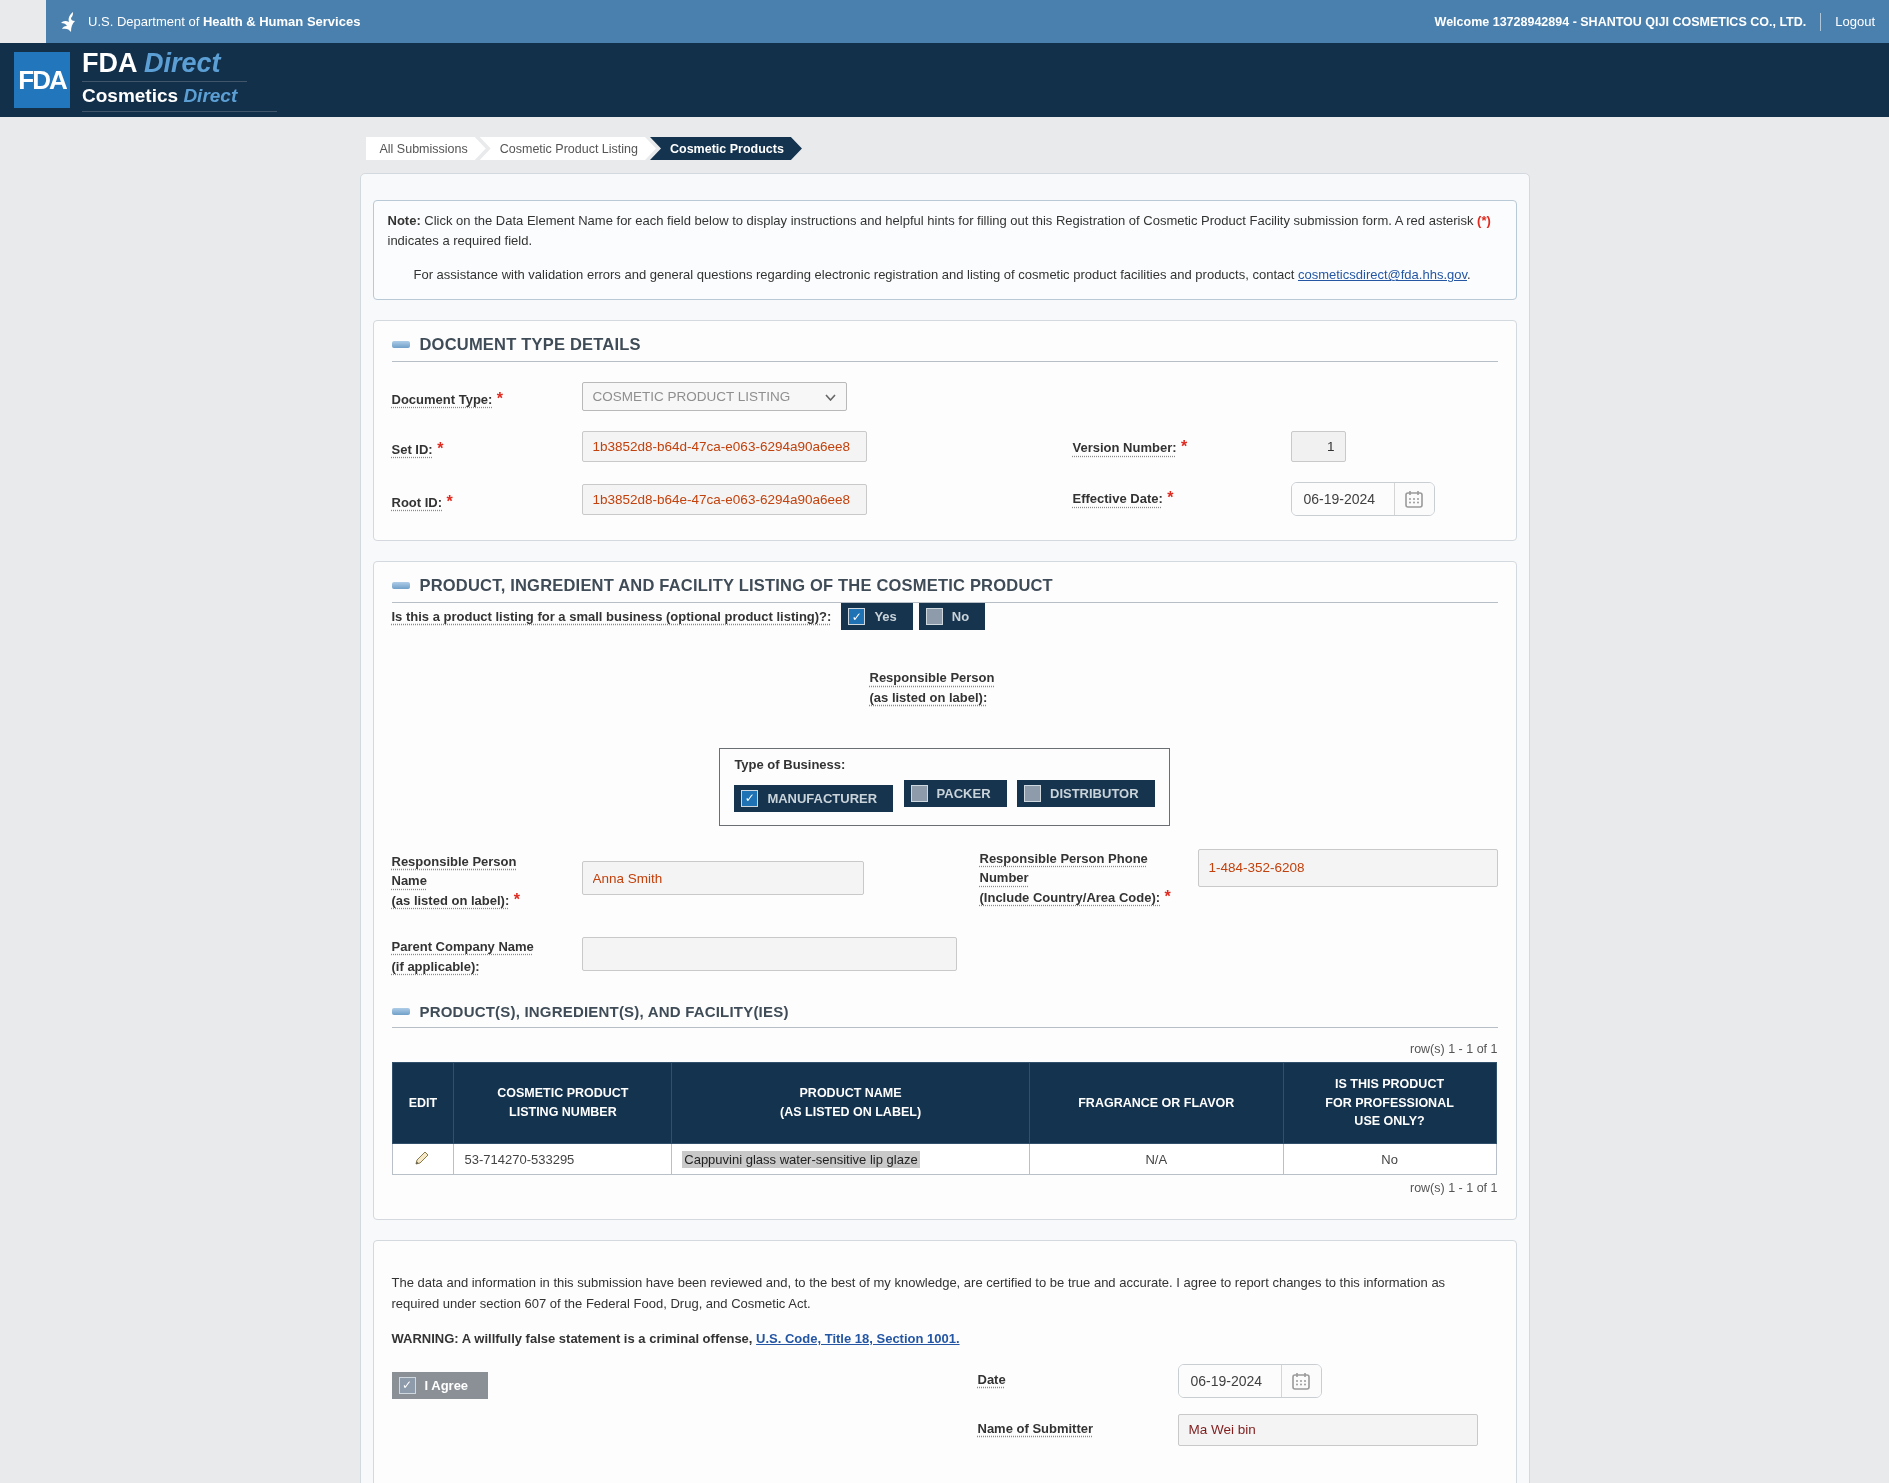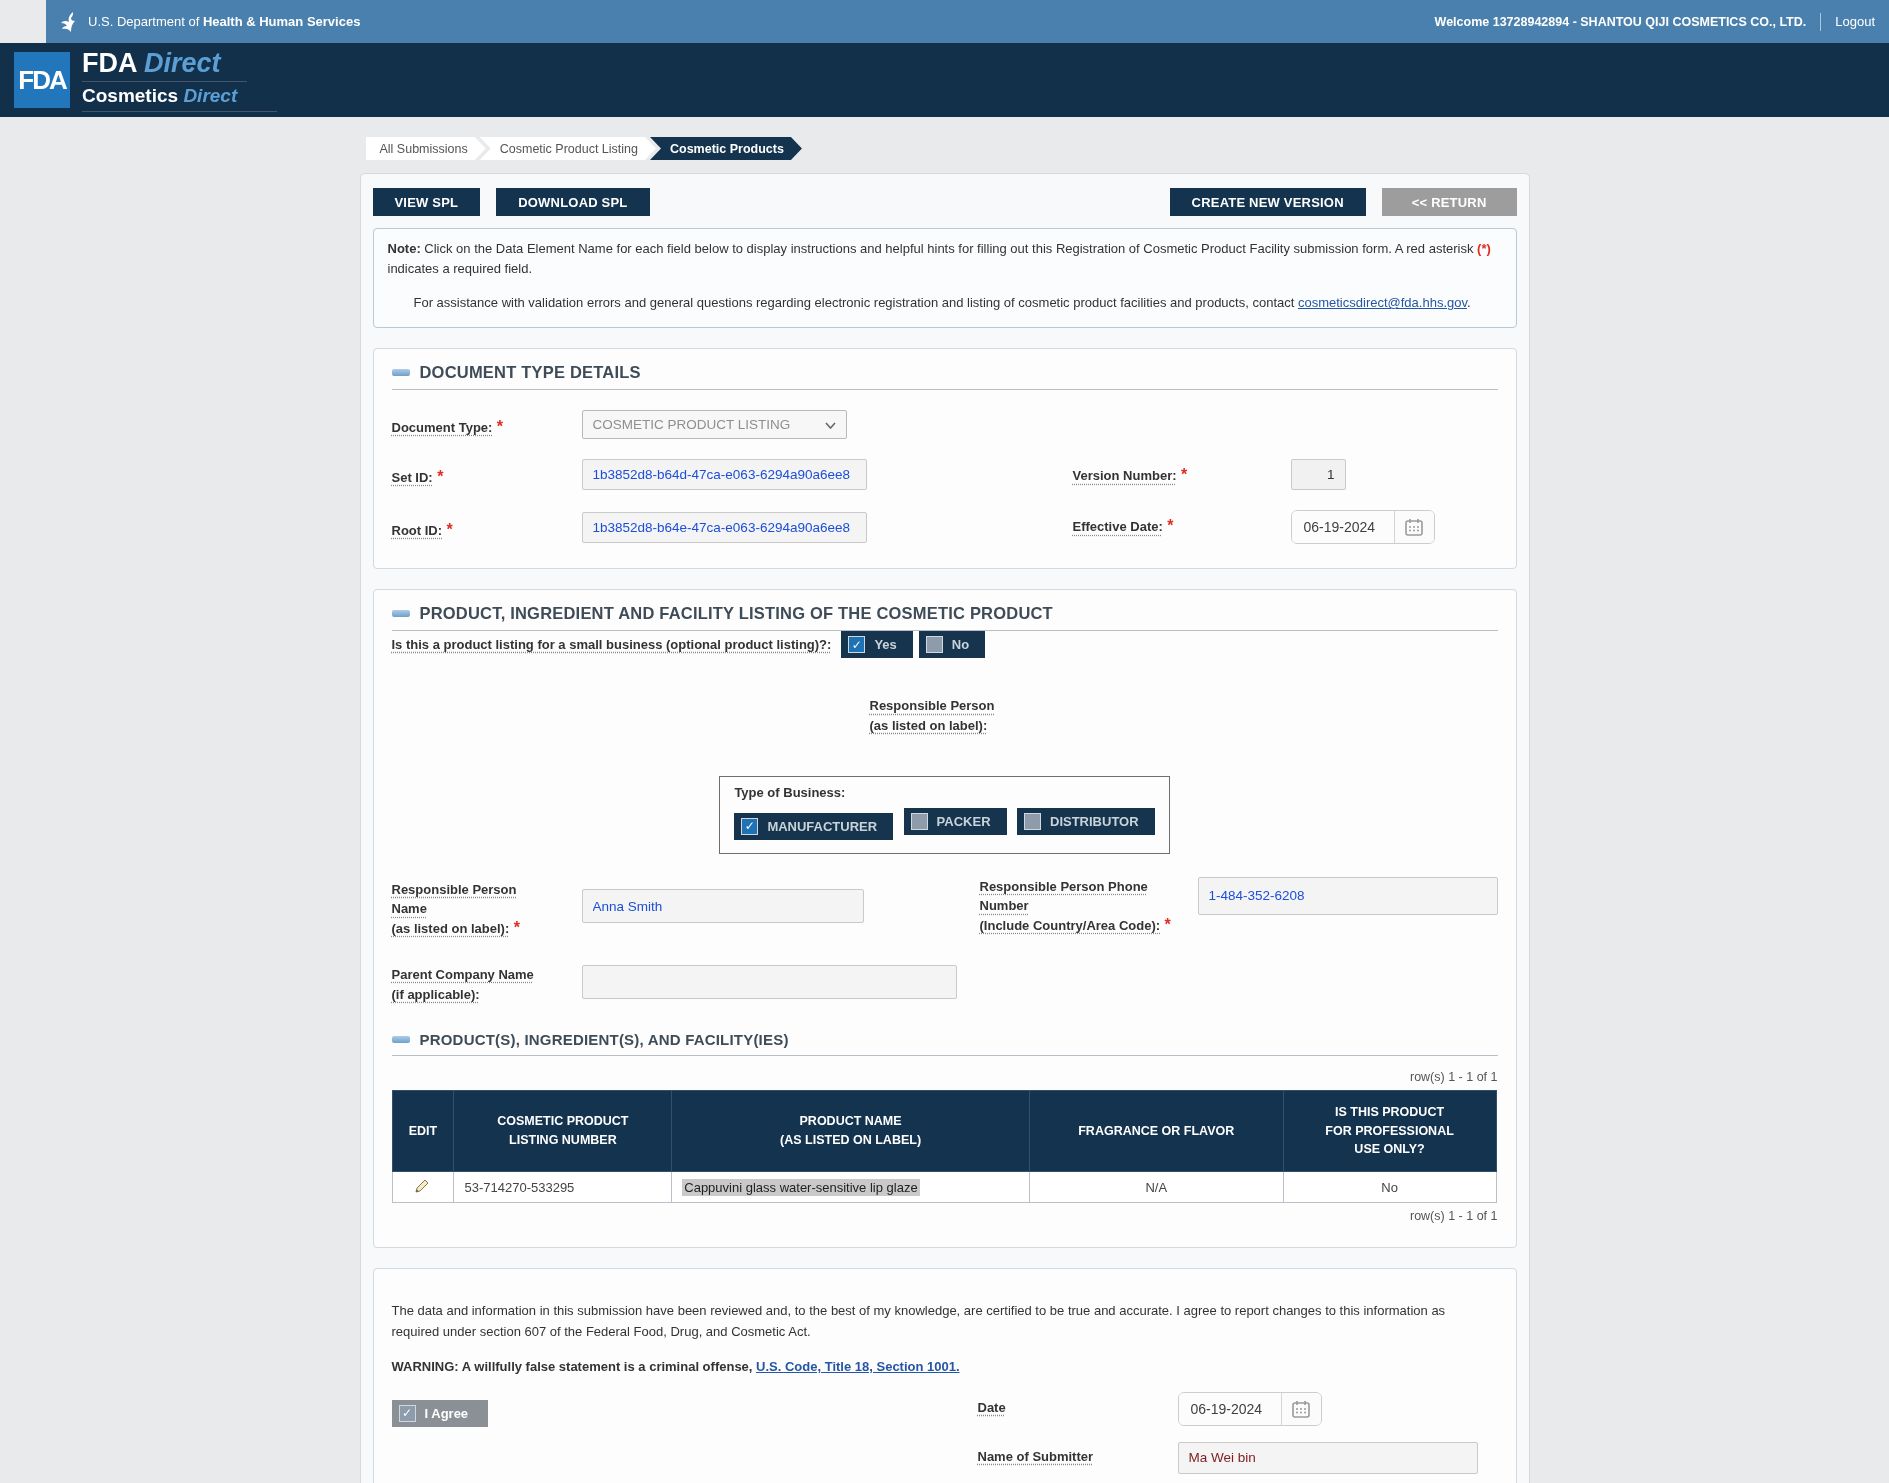--- a/index.html
+++ b/index.html
@@ -79,21 +79,21 @@
   .frow { display:flex; align-items:center; margin-top:20px;gap:40px; }
   .lbl {
     font-size:13px; font-weight:bold; color:#333; line-height:1.45;
     text-decoration:underline dotted #8a8a8a; text-underline-offset:3px; cursor:pointer;
   }
   .lbl-col { width:150px; flex:0 0 auto; padding-top:6px; }
   .lbl-col-r { width:218px; flex:0 0 auto; padding-top:0; }
   .right-group { margin-left:166px; display:flex; align-items:flex-start; }
   .inp {
     background:#f4f4f4; border:1px solid #c9c9c9; border-radius:2px;
-    height:31px; font-size:13.5px; color:#1d4ed8; padding:0 10px; font-family:inherit;
+    height:31px; font-size:13.5px; color:#c2410c; padding:0 10px; font-family:inherit;
   }
   .inp.w285 { width:285px; }
   .inp.w375 { width:375px; height:34px; }
   .inp.w300 { width:300px; height:38px; }
   .inp.ver { width:55px; text-align:right; color:#333; background:#f1f1f1; }
   .select {
     width:265px; height:29px; background:#f7f7f7; border:1px solid #b9b9b9; border-radius:2px;
     display:flex; align-items:center; padding:0 10px; cursor:pointer;
   }
   .select .sel-txt { font-size:13.5px; color:#8f8f8f; flex:1; white-space:nowrap; overflow:hidden; }
@@ -166,27 +166,20 @@
 <div class="content-col">
 
   <div class="breadcrumb">
     <div class="crumb first">All Submissions</div>
     <div class="crumb">Cosmetic Product Listing</div>
     <div class="crumb active">Cosmetic Products</div>
   </div>
 
   <div class="outer-panel">
 
-    <div class="toolbar">
-      <button class="btn navy">VIEW SPL</button>
-      <button class="btn navy">DOWNLOAD SPL</button>
-      <span class="spacer"></span>
-      <button class="btn navy">CREATE NEW VERSION</button>
-      <button class="btn gray">&lt;&lt; RETURN</button>
-    </div>
 
     <div class="note-box">
       <div><b>Note:</b><span> Click on the Data Element Name for each field below to display instructions and helpful hints for filling out this Registration of Cosmetic Product Facility submission form. A red asterisk </span><span class="req">(*)</span><span> indicates a required field.</span></div>
       <div class="indent"><span>For assistance with validation errors and general questions regarding electronic registration and listing of cosmetic product facilities and products, contact </span><a class="lnk">cosmeticsdirect@fda.hhs.gov</a><span>.</span></div>
     </div>
 
     <div class="card">
       <div class="sec-head">
         <span class="sec-dash"></span>
         <span class="sec-title">DOCUMENT TYPE DETAILS</span>

